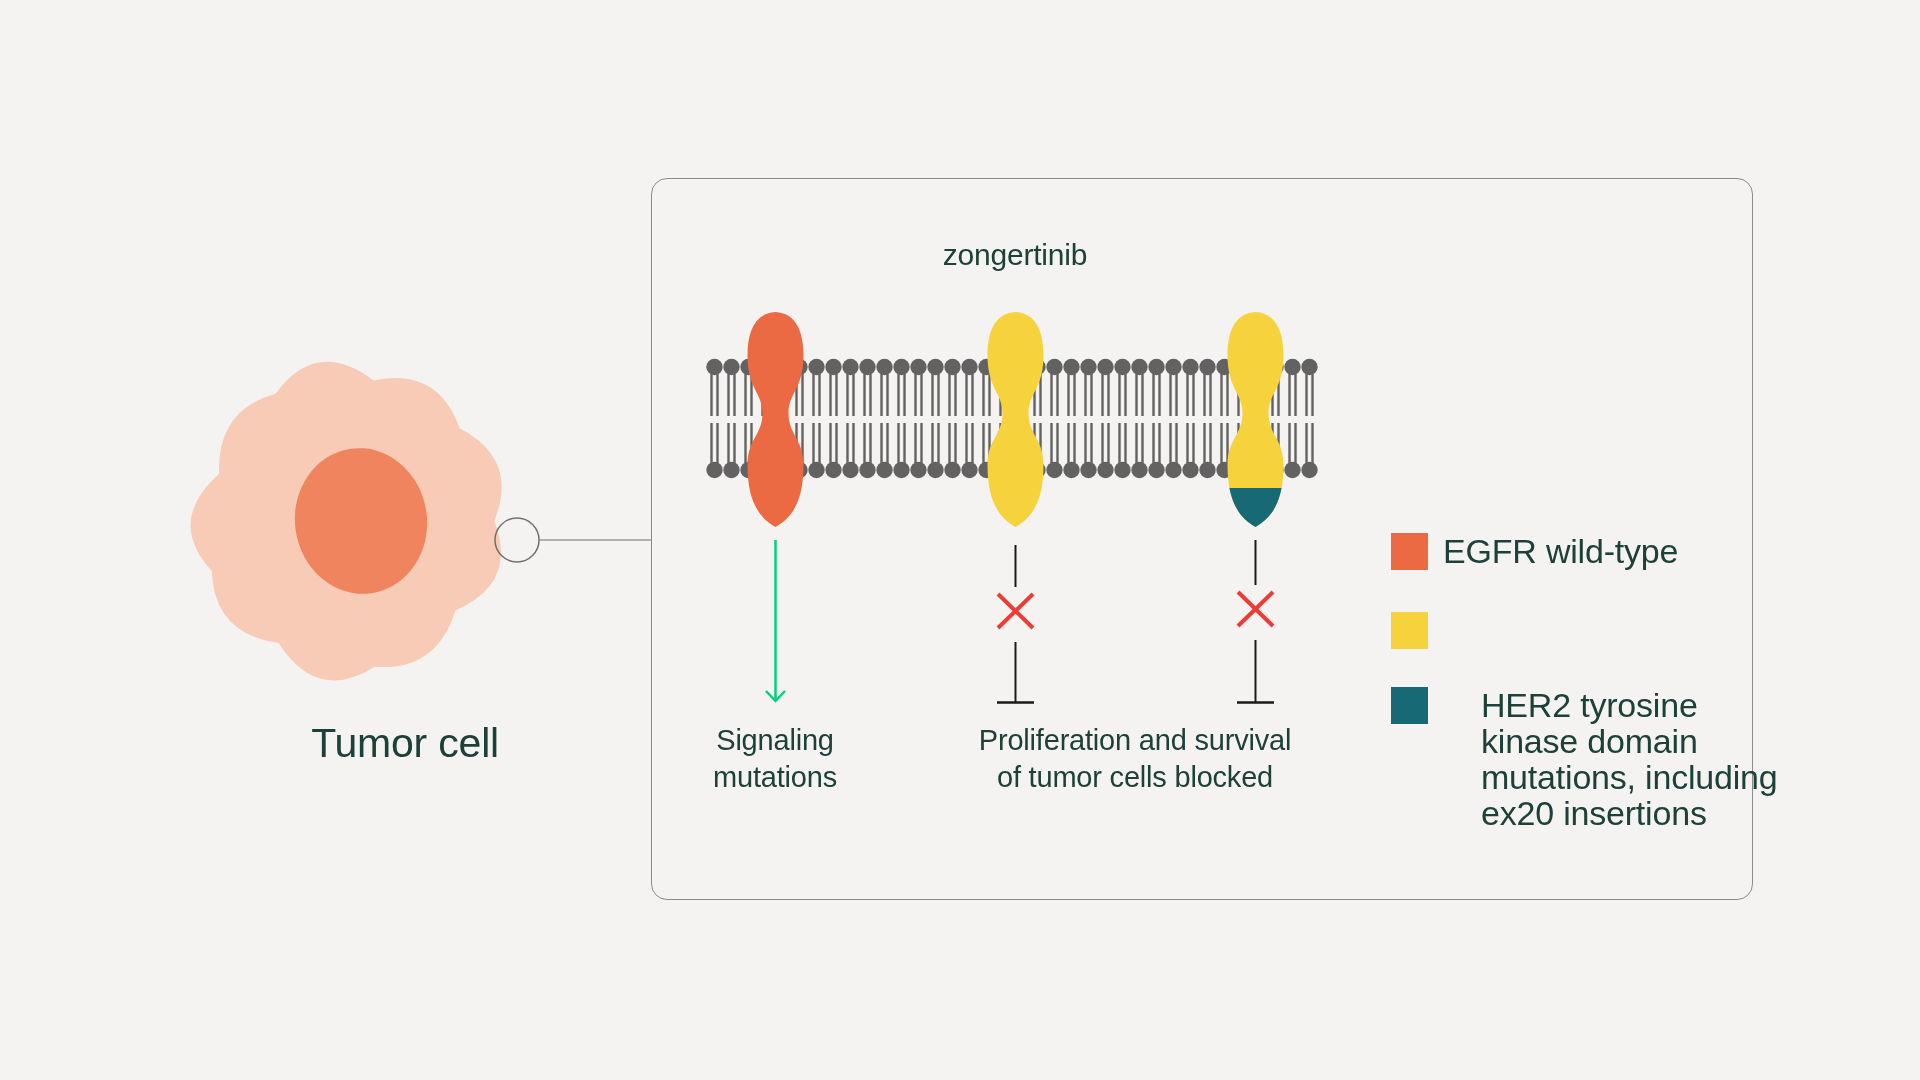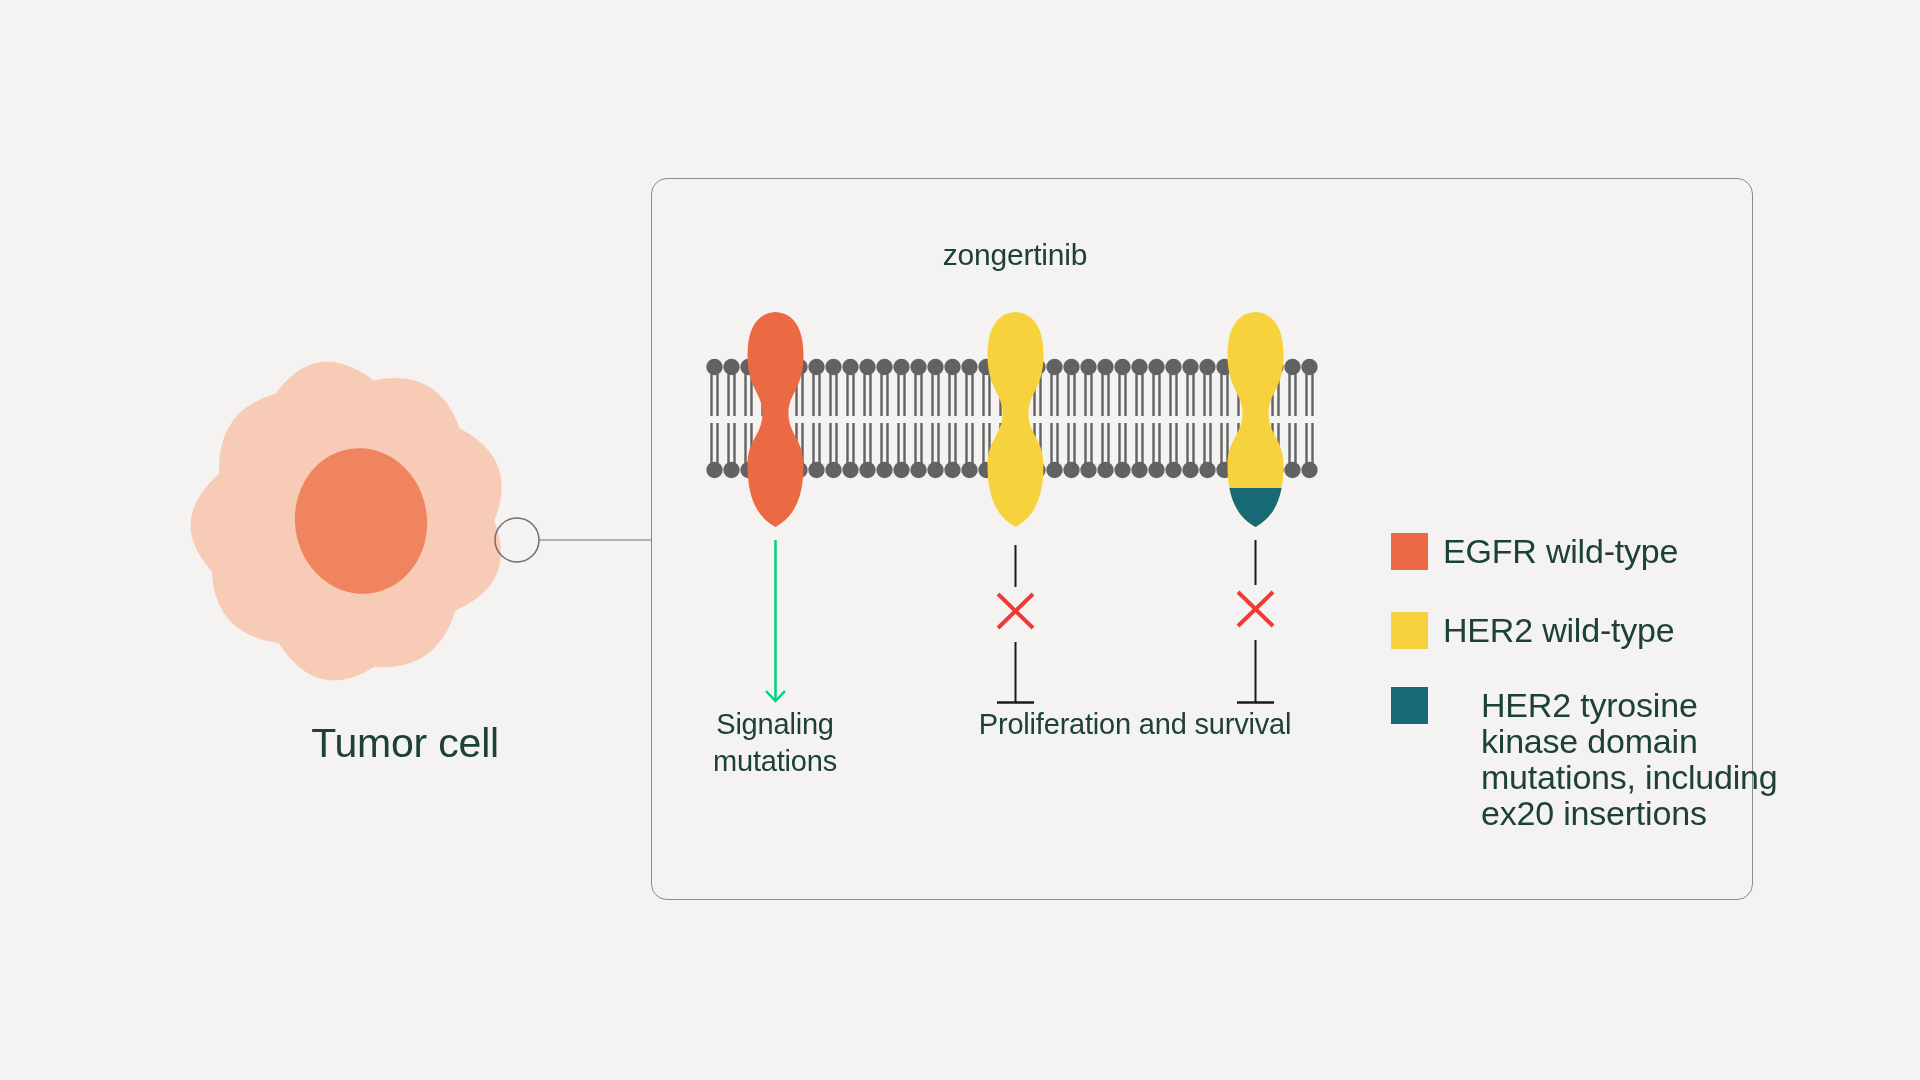--- a/index.html
+++ b/index.html
@@ -6,21 +6,21 @@
   body{width:1920px;height:1080px;font-family:"Liberation Sans",sans-serif;}
   #stage{position:relative;width:1920px;height:1080px;background:#F4F3F1;overflow:hidden;}
   #art{position:absolute;left:0;top:0;}
   .panel{
     position:absolute;left:651px;top:178px;width:1102px;height:722px;
     border:1px solid #8D8B89;border-radius:16px;background:transparent;box-sizing:border-box;
   }
   .txt{position:absolute;color:#1D4138;letter-spacing:-0.2px;}
   .title{left:865px;top:238px;width:300px;text-align:center;font-size:30px;}
   .tumor-label{left:199px;top:720px;width:300px;text-align:right;font-size:41px;}
-  .caption{top:706px;text-align:center;font-size:29px;line-height:37px;}
+  .caption{top:722px;text-align:center;font-size:29px;line-height:37px;}
   .caption.sig{left:625px;width:300px;}
   .caption.blk{left:935px;width:400px;text-align:center;}
   .legend{position:absolute;left:1391px;top:533px;width:330px;}
   .legend-item{position:absolute;left:0;display:flex;align-items:flex-start;}
   .legend-item .swatch{width:37px;height:37px;flex:0 0 37px;display:block;}
   .legend-item .lbl{margin-left:15px;font-size:34px;line-height:36px;color:#1D4138;letter-spacing:-0.2px;width:300px;}
   .legend-item.one .lbl{line-height:37px;}
   .li-0{top:0;}
   .li-1{top:79px;}
   .li-2{top:154px;gap:38px;}
@@ -327,34 +327,34 @@
 
   <div class="txt tumor-label">Tumor cell</div>
 
   <div class="txt caption sig">
     <div>Signaling</div>
     <div>mutations</div>
   </div>
 
   <div class="txt caption blk">
     <div>Proliferation and survival</div>
+    <div>of tumor cells blocked</div>
   </div>
 
   <div class="legend">
     <div class="legend-item one li-0">
       <svg class="swatch" viewBox="0 0 37 37">
         <rect width="37" height="37" fill="#EC6A43"></rect>
       </svg>
       <div class="lbl">EGFR wild-type</div>
     </div>
     <div class="legend-item one li-1">
       <svg class="swatch" viewBox="0 0 37 37">
         <rect width="37" height="37" fill="#F6D33C"></rect>
       </svg>
-      <div class="lbl">HER2 wild-type</div>
     </div>
     <div class="legend-item li-2">
       <svg class="swatch" viewBox="0 0 37 37">
         <rect width="37" height="37" fill="#176A75"></rect>
       </svg>
       <div class="lbl">HER2 tyrosine kinase domain mutations, including ex20 insertions</div>
     </div>
   </div>
 
 </div>

